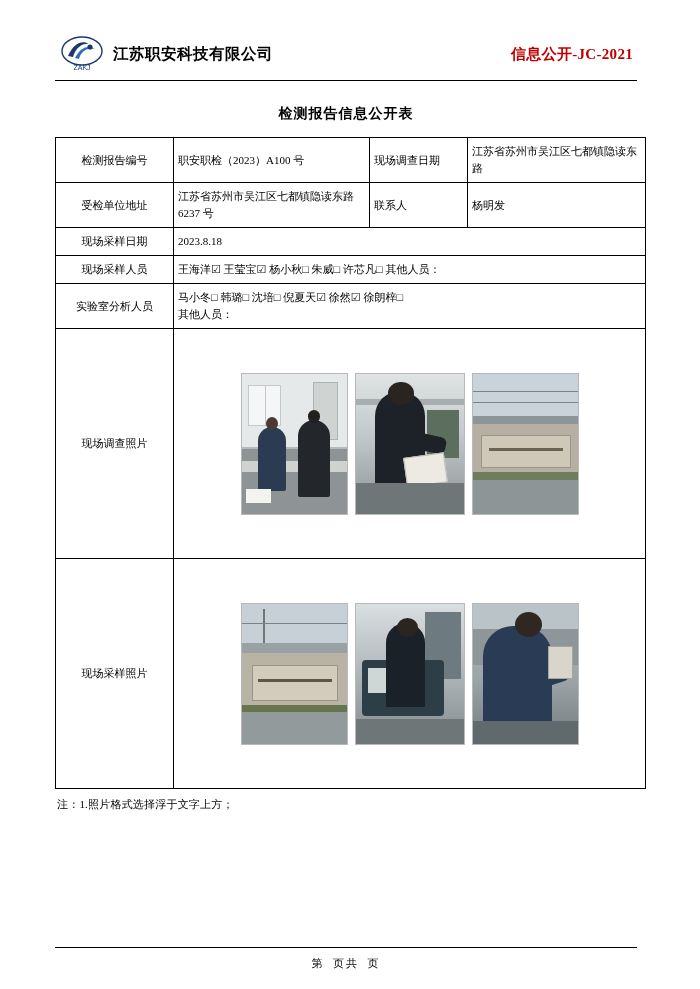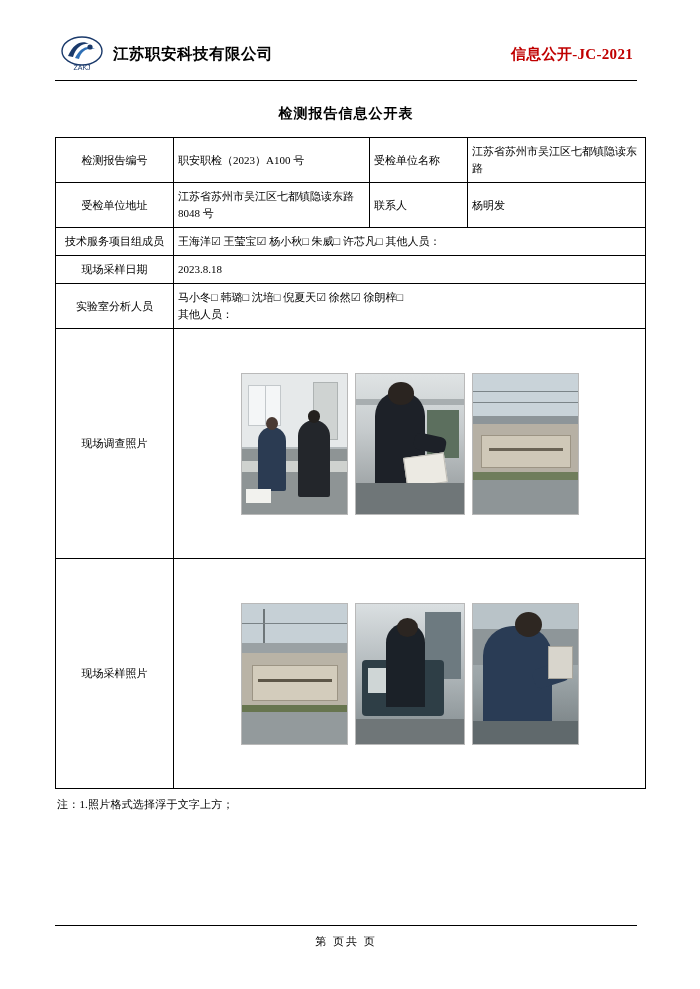--- a/index.html
+++ b/index.html
@@ -202,21 +202,22 @@
   .note {
     font-size: 11px;
     margin-top: 8px;
     padding-left: 2px;
     letter-spacing: 0.2px;
   }
   .footer {
     position: absolute;
     left: 55px;
     right: 55px;
-    bottom: 40px;
+    bottom: 18px;
+    font-family: Liberation Mono, monospace;
   }
   .footer-rule {
     border: none;
     border-top: 1.2px solid #000;
     margin-bottom: 8px;
   }
   .footer-text {
     text-align: center;
     font-size: 11px;
     letter-spacing: 2px;
@@ -250,36 +251,36 @@
     <colgroup>
       <col style="width:118px">
       <col style="width:196px">
       <col style="width:98px">
       <col style="width:178px">
     </colgroup>
     <tbody>
       <tr>
         <td class="lbl">检测报告编号</td>
         <td class="val">职安职检（2023）A100 号</td>
-        <td class="val">受检单位名称</td>
+        <td class="val">现场调查日期</td>
         <td class="val">江苏省苏州市吴江区七都镇隐读东路</td>
       </tr>
       <tr>
         <td class="lbl">受检单位地址</td>
-        <td class="val">江苏省苏州市吴江区七都镇隐读东路 8048 号</td>
+        <td class="val">江苏省苏州市吴江区七都镇隐读东路 6237 号</td>
         <td class="val">联系人</td>
         <td class="val">杨明发</td>
-      </tr>
-      <tr>
-        <td class="lbl">技术服务项目组成员</td>
-        <td class="cbrow" colspan="3">王海洋☑ 王莹宝☑ 杨小秋□ 朱威□ 许芯凡□ 其他人员：</td>
       </tr>
       <tr class="row-h">
         <td class="lbl">现场采样日期</td>
         <td class="val" colspan="3">2023.8.18</td>
+      </tr>
+      <tr class="row-h">
+        <td class="lbl">现场采样人员</td>
+        <td class="cbrow" colspan="3">王海洋☑ 王莹宝☑ 杨小秋□ 朱威□ 许芯凡□ 其他人员：</td>
       </tr>
       <tr class="tall">
         <td class="lbl">实验室分析人员</td>
         <td class="cbrow" colspan="3">
           <div>马小冬□ 韩璐□ 沈培□ 倪夏天☑ 徐然☑ 徐朗梓□</div>
           <div>其他人员：</div>
         </td>
       </tr>
 
       <tr class="photo-row-survey">

